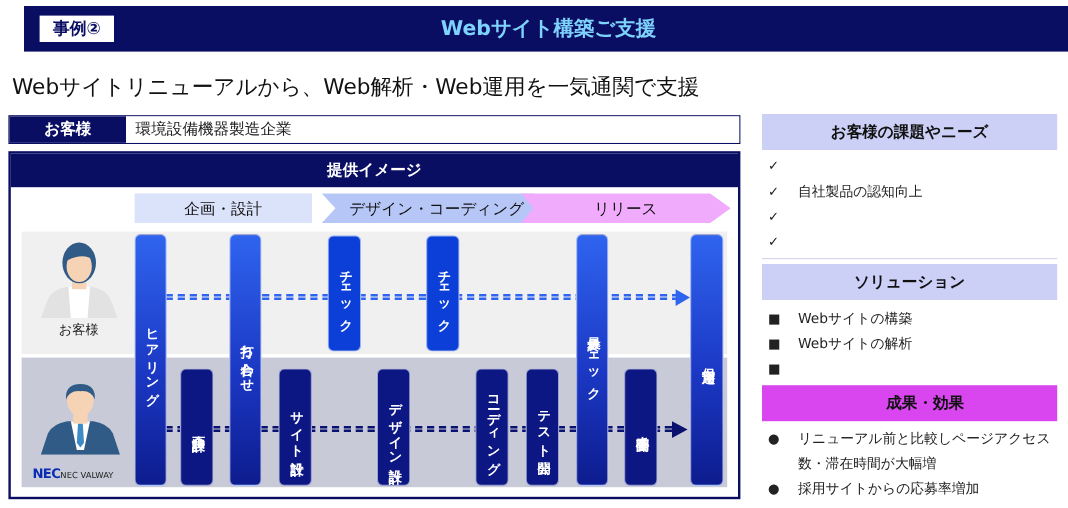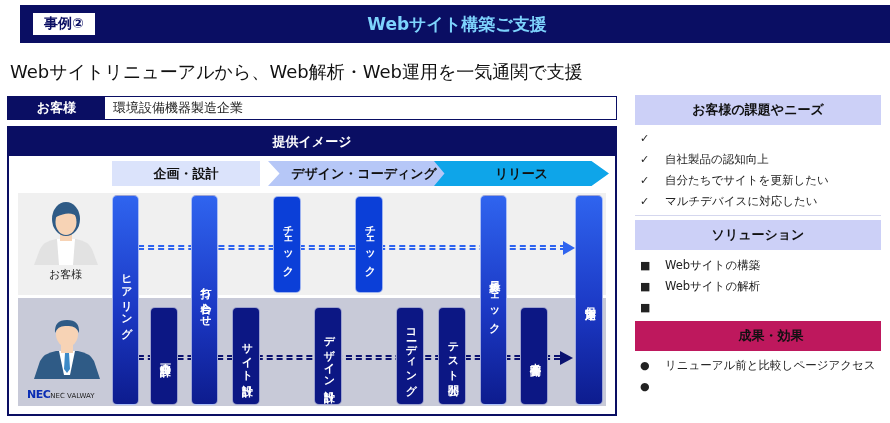--- a/index.html
+++ b/index.html
@@ -12,24 +12,24 @@
 
   .subtitle { position: absolute; left: 10px; top: 60px; font-size: 18px; color: #111; }
 
   .customer-row { position: absolute; left: 7px; top: 96px; width: 610px; height: 24px; border: 1px solid #0a0e63; display: flex; }
   .customer-label { width: 97px; background: #0a0e63; color: #fff; font-size: 13px; font-weight: bold; display: flex; align-items: center; justify-content: center; }
   .customer-value { flex: 1; padding-left: 8px; font-size: 13px; display: flex; align-items: center; background: #fff; }
 
   .image-panel { position: absolute; left: 7px; top: 126px; width: 610px; height: 290px; border: 2px solid #0a0e63; background: #fff; }
   .image-header { height: 28px; background: #0a0e63; color: #fff; font-size: 13px; font-weight: bold; display: flex; align-items: center; justify-content: center; }
 
-  .phase { position: absolute; top: 161px; height: 25px; display: flex; align-items: center; justify-content: center; font-size: 13px; font-weight: bold; color: #111; }
+  .phase { position: absolute; top: 161px; height: 25px; display: flex; align-items: center; justify-content: center; font-size: 13px; font-weight: normal; color: #111; }
   .phase-1 { left: 112px; width: 148px; background: #dbe3fb; clip-path: polygon(0 0, 100% 0, 100% 100%, 0 100%); }
   .phase-2 { left: 268px; width: 192px; background: #b6c7f7; clip-path: polygon(0 0, 92% 0, 100% 50%, 92% 100%, 0 100%, 6% 50%); }
-  .phase-3 { left: 434px; width: 175px; background: #0ea5e9; clip-path: polygon(0 0, 90% 0, 100% 50%, 90% 100%, 0 100%, 6% 50%); }
+  .phase-3 { left: 434px; width: 175px; background: #f0abfc; clip-path: polygon(0 0, 90% 0, 100% 50%, 90% 100%, 0 100%, 6% 50%); }
 
   .lane-client { position: absolute; left: 18px; top: 193px; width: 588px; height: 102px; background: #f0f0f0; }
   .lane-nec { position: absolute; left: 18px; top: 298px; width: 588px; height: 108px; background: #c8cad8; }
 
   .person { position: absolute; }
   .person-label { position: absolute; font-size: 11px; color: #222; }
   .nec-logo { position: absolute; left: 27px; top: 388px; display: flex; align-items: baseline; gap: 0; }
   .nec-mark { font-size: 11px; font-weight: bold; color: #0a2db4; letter-spacing: -0.5px; }
   .nec-sub { font-size: 7px; color: #222; }
 
@@ -39,21 +39,21 @@
   .arrow-client { position: absolute; left: 563px; top: 241px; width: 0; height: 0; border-top: 7px solid transparent; border-bottom: 7px solid transparent; border-left: 12px solid #2f64ef; }
   .arrow-nec { position: absolute; left: 560px; top: 351px; width: 0; height: 0; border-top: 7px solid transparent; border-bottom: 7px solid transparent; border-left: 13px solid #0a1270; }
 
   .step { position: absolute; border-radius: 5px; color: #fff; font-size: 11px; font-weight: bold; writing-mode: vertical-rl; text-orientation: upright; display: flex; align-items: center; justify-content: center; letter-spacing: 1px; border: 1px solid rgba(255,255,255,0.6); }
   .step-tall { background: linear-gradient(180deg, #2f64ef 0%, #1b38c4 55%, #0d1c8e 100%); }
   .step-client { background: #0b3fd8; }
   .step-nec { background: #0c1784; }
 
   .side-head { position: absolute; left: 635px; width: 246px; height: 30px; display: flex; align-items: center; justify-content: center; font-size: 13px; font-weight: bold; color: #111; }
   .side-head.blue { background: #ccd0f7; }
-  .side-head.lime { background: #be185d; padding-left: 26px; }
+  .side-head.lime { background: #d946ef; padding-left: 26px; }
   .side-list { position: absolute; left: 640px; width: 245px; list-style: none; font-size: 11.5px; color: #222; }
   .side-list li { height: 21px; display: flex; align-items: center; }
   .side-list .mk { width: 25px; font-size: 11px; color: #222; flex: none; }
   .side-sep { position: absolute; left: 635px; width: 246px; height: 1px; background: #d5d7ee; }
 </style>
 </head>
 <body>
 
 <div class="title-bar">
   <div class="case-tag">事例②</div>
@@ -125,25 +125,23 @@
 <ul class="side-list" style="top:128px;">
   <li>
       <span class="mk">✓</span>
     </li>
   <li>
       <span class="mk">✓</span>
       <span>自社製品の認知向上</span>
     </li>
   <li>
       <span class="mk">✓</span>
-      <span>自分たちでサイトを更新したい</span>
     </li>
   <li>
       <span class="mk">✓</span>
-      <span>マルチデバイスに対応したい</span>
     </li>
 </ul>
 <div class="side-sep" style="top:215px;"></div>
 
 <div class="side-head blue" style="top:220px;">ソリューション</div>
 <ul class="side-list" style="top:255px;">
   <li>
       <span class="mk">■</span>
       <span>Webサイトの構築</span>
     </li>
@@ -156,15 +154,20 @@
     </li>
 </ul>
 
 <div class="side-head lime" style="top:321px;">成果・効果</div>
 <ul class="side-list" style="top:355px;">
   <li>
       <span class="mk">●</span>
       <span>リニューアル前と比較しページアクセス</span>
     </li>
   <li>
+      <span class="mk"></span>
+      <span>数・滞在時間が大幅増</span>
+    </li>
+  <li>
       <span class="mk">●</span>
+      <span>採用サイトからの応募率増加</span>
     </li>
 </ul>
 
 </body></html>

